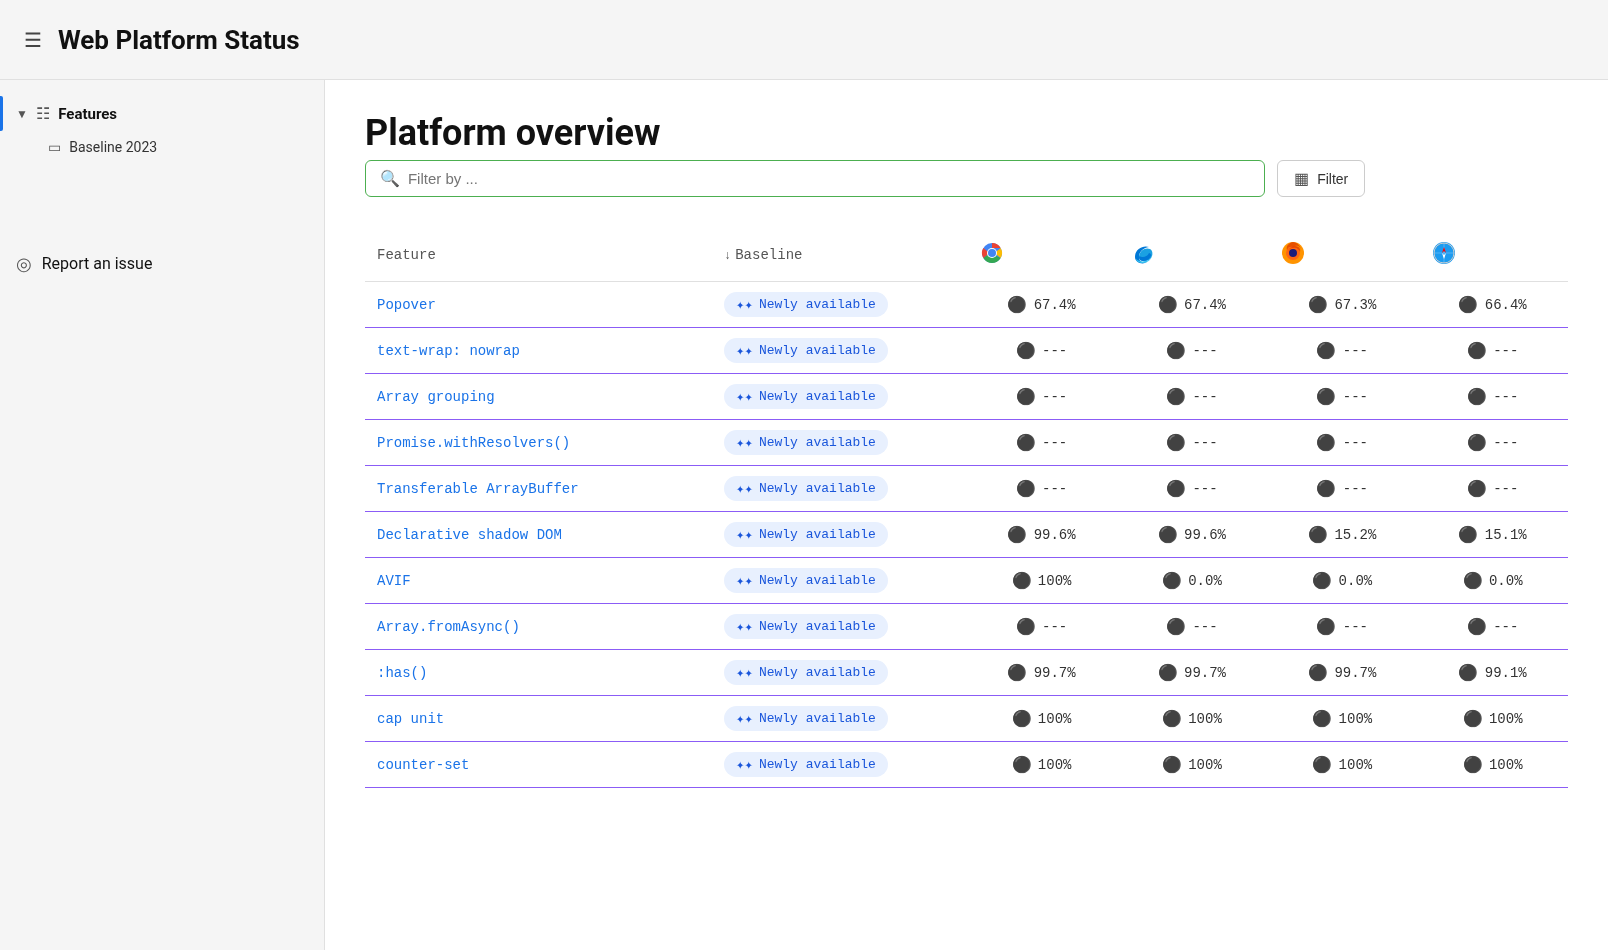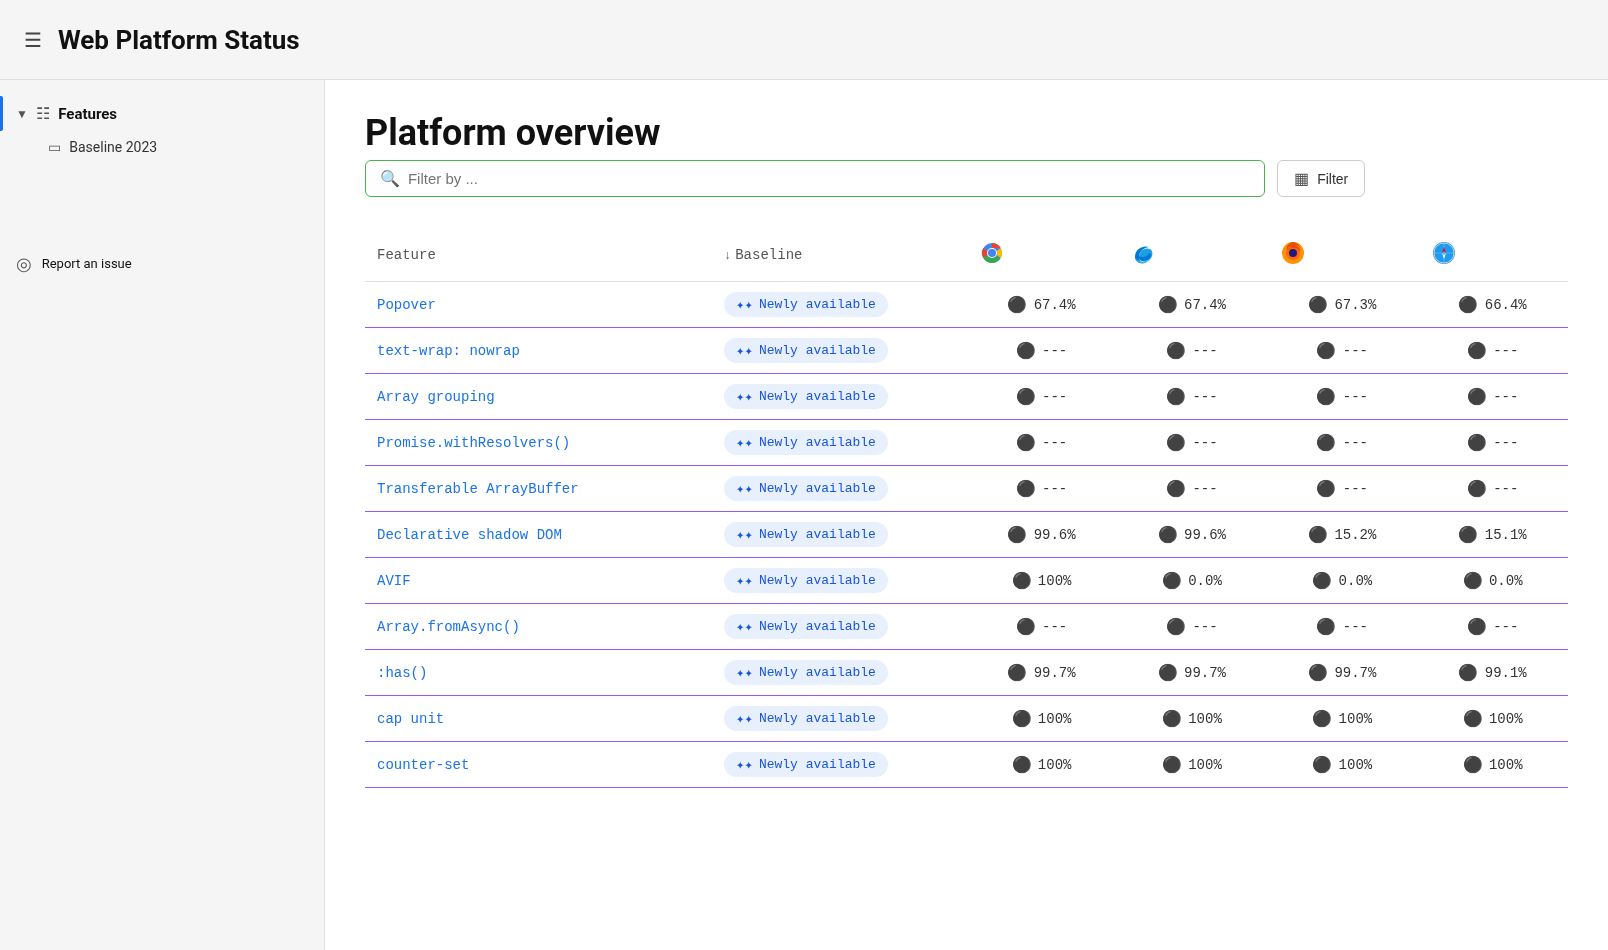--- a/index.html
+++ b/index.html
@@ -91,21 +91,21 @@
       gap: 10px;
       padding: 10px 16px;
       margin-top: 80px;
       cursor: pointer;
     }
     .sidebar-report-icon {
       font-size: 18px;
       color: #555;
     }
     .sidebar-report-label {
-      font-size: 13px;
+      font-size: 16px;
       color: #111;
     }
 
     
     .main {
       flex: 1;
       background: #fff;
       padding: 32px 40px;
       overflow-y: auto;
     }

